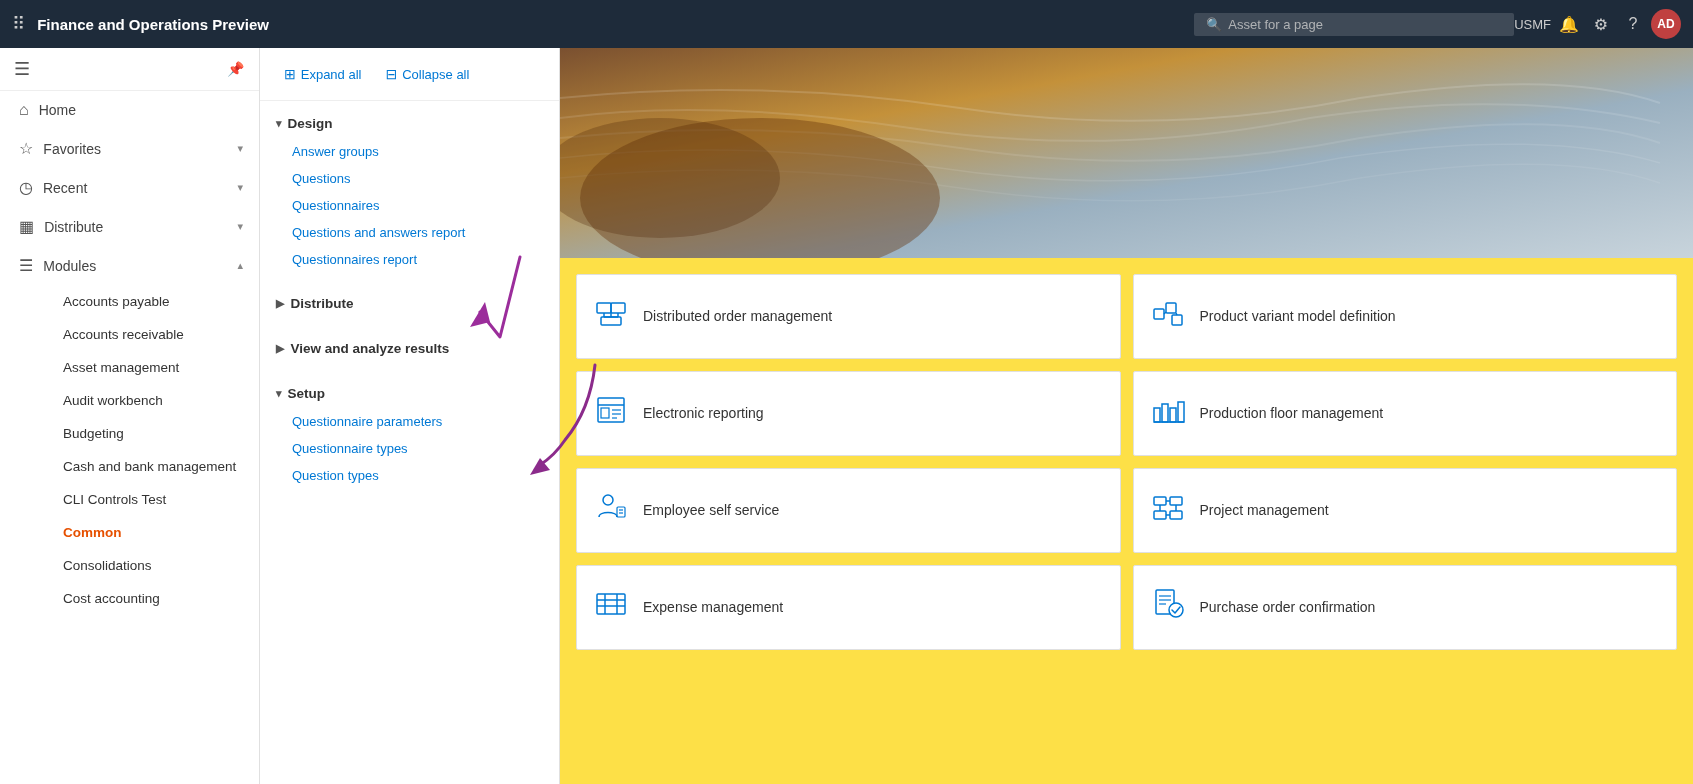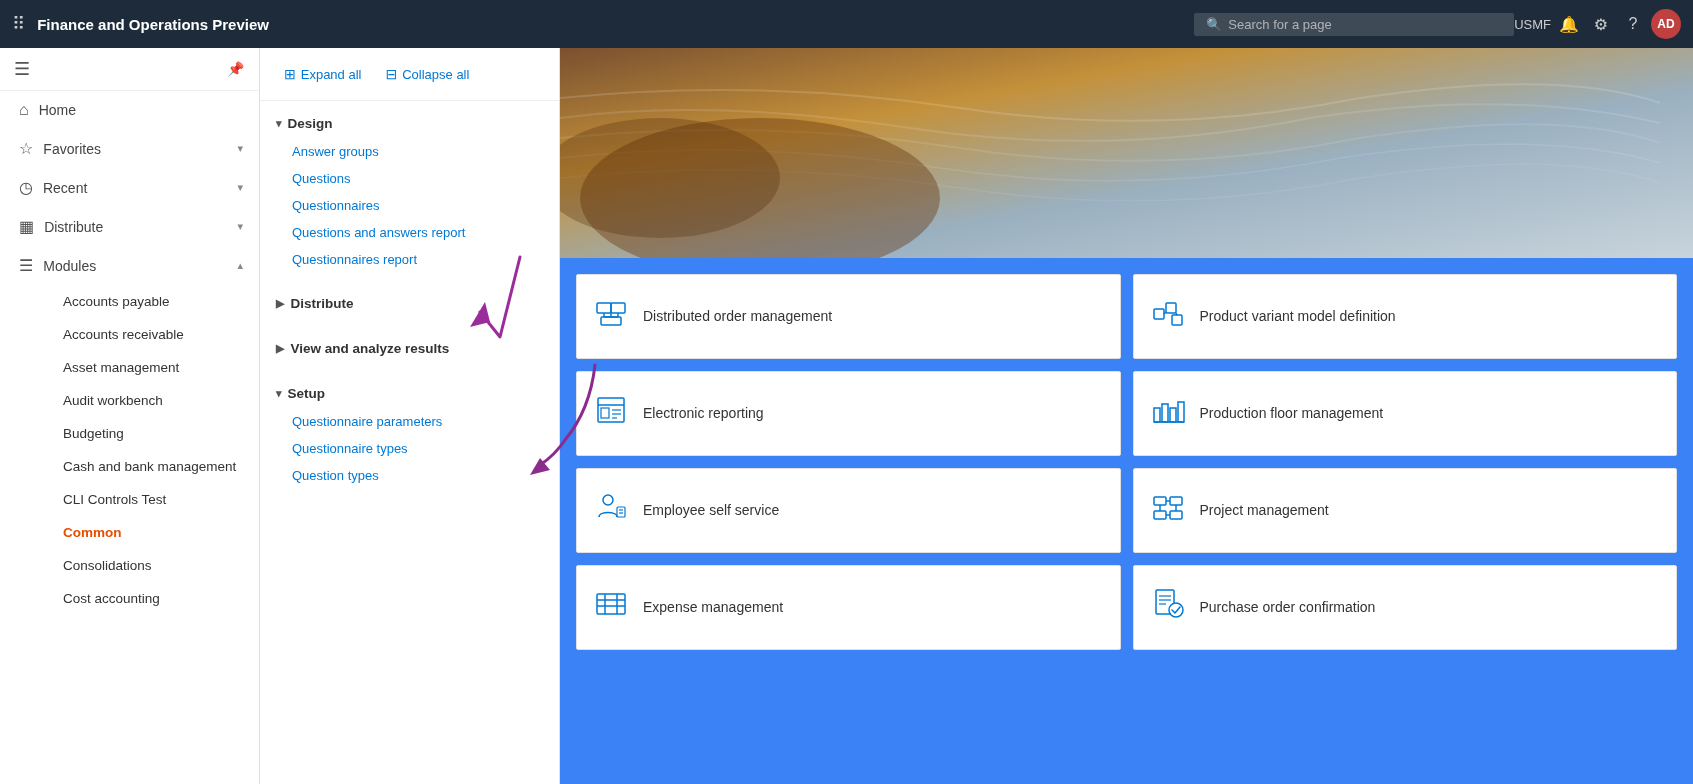--- a/index.html
+++ b/index.html
@@ -107,21 +107,21 @@
       color: #333; cursor: pointer;
     }
     .tree-group-header .chevron { font-size: 11px; color: #555; }
     .tree-item {
       padding: 6px 16px 6px 32px; font-size: 13px;
       color: #0078d4; cursor: pointer;
     }
 
     
     .main-content {
-      flex: 1; overflow-y: auto; background: #3b82f6;
+      flex: 1; overflow-y: auto; background: #fde047;
     }
     .hero-img {
       width: 100%; height: 210px;
       background: 
         radial-gradient(ellipse at 30% 60%, #8b4513 0%, transparent 50%),
         radial-gradient(ellipse at 70% 40%, #b8860b 0%, transparent 40%),
         linear-gradient(160deg, #7a5c3a 0%, #c8a060 30%, #a8b8c8 60%, #c0ccd8 100%);
     }
     .tile-grid {
       display: grid;
@@ -148,21 +148,21 @@
     ::-webkit-scrollbar-thumb { background: #ccc; border-radius: 3px; }
   </style>
 </head>
 <body>
 
 <div class="top-nav">
   <div class="nav-dots">⠿</div>
   <div class="nav-title">Finance and Operations Preview</div>
   <div class="nav-search">
     <span>🔍</span>
-    <span>Search for a page</span>
+    <span>Asset for a page</span>
   </div>
   <div class="nav-right">
     <span class="usmf">USMF</span>
     <div class="nav-icon">🔔</div>
     <div class="nav-icon">⚙</div>
     <div class="nav-icon">?</div>
     <div class="nav-avatar">AD</div>
   </div>
 </div>
 

